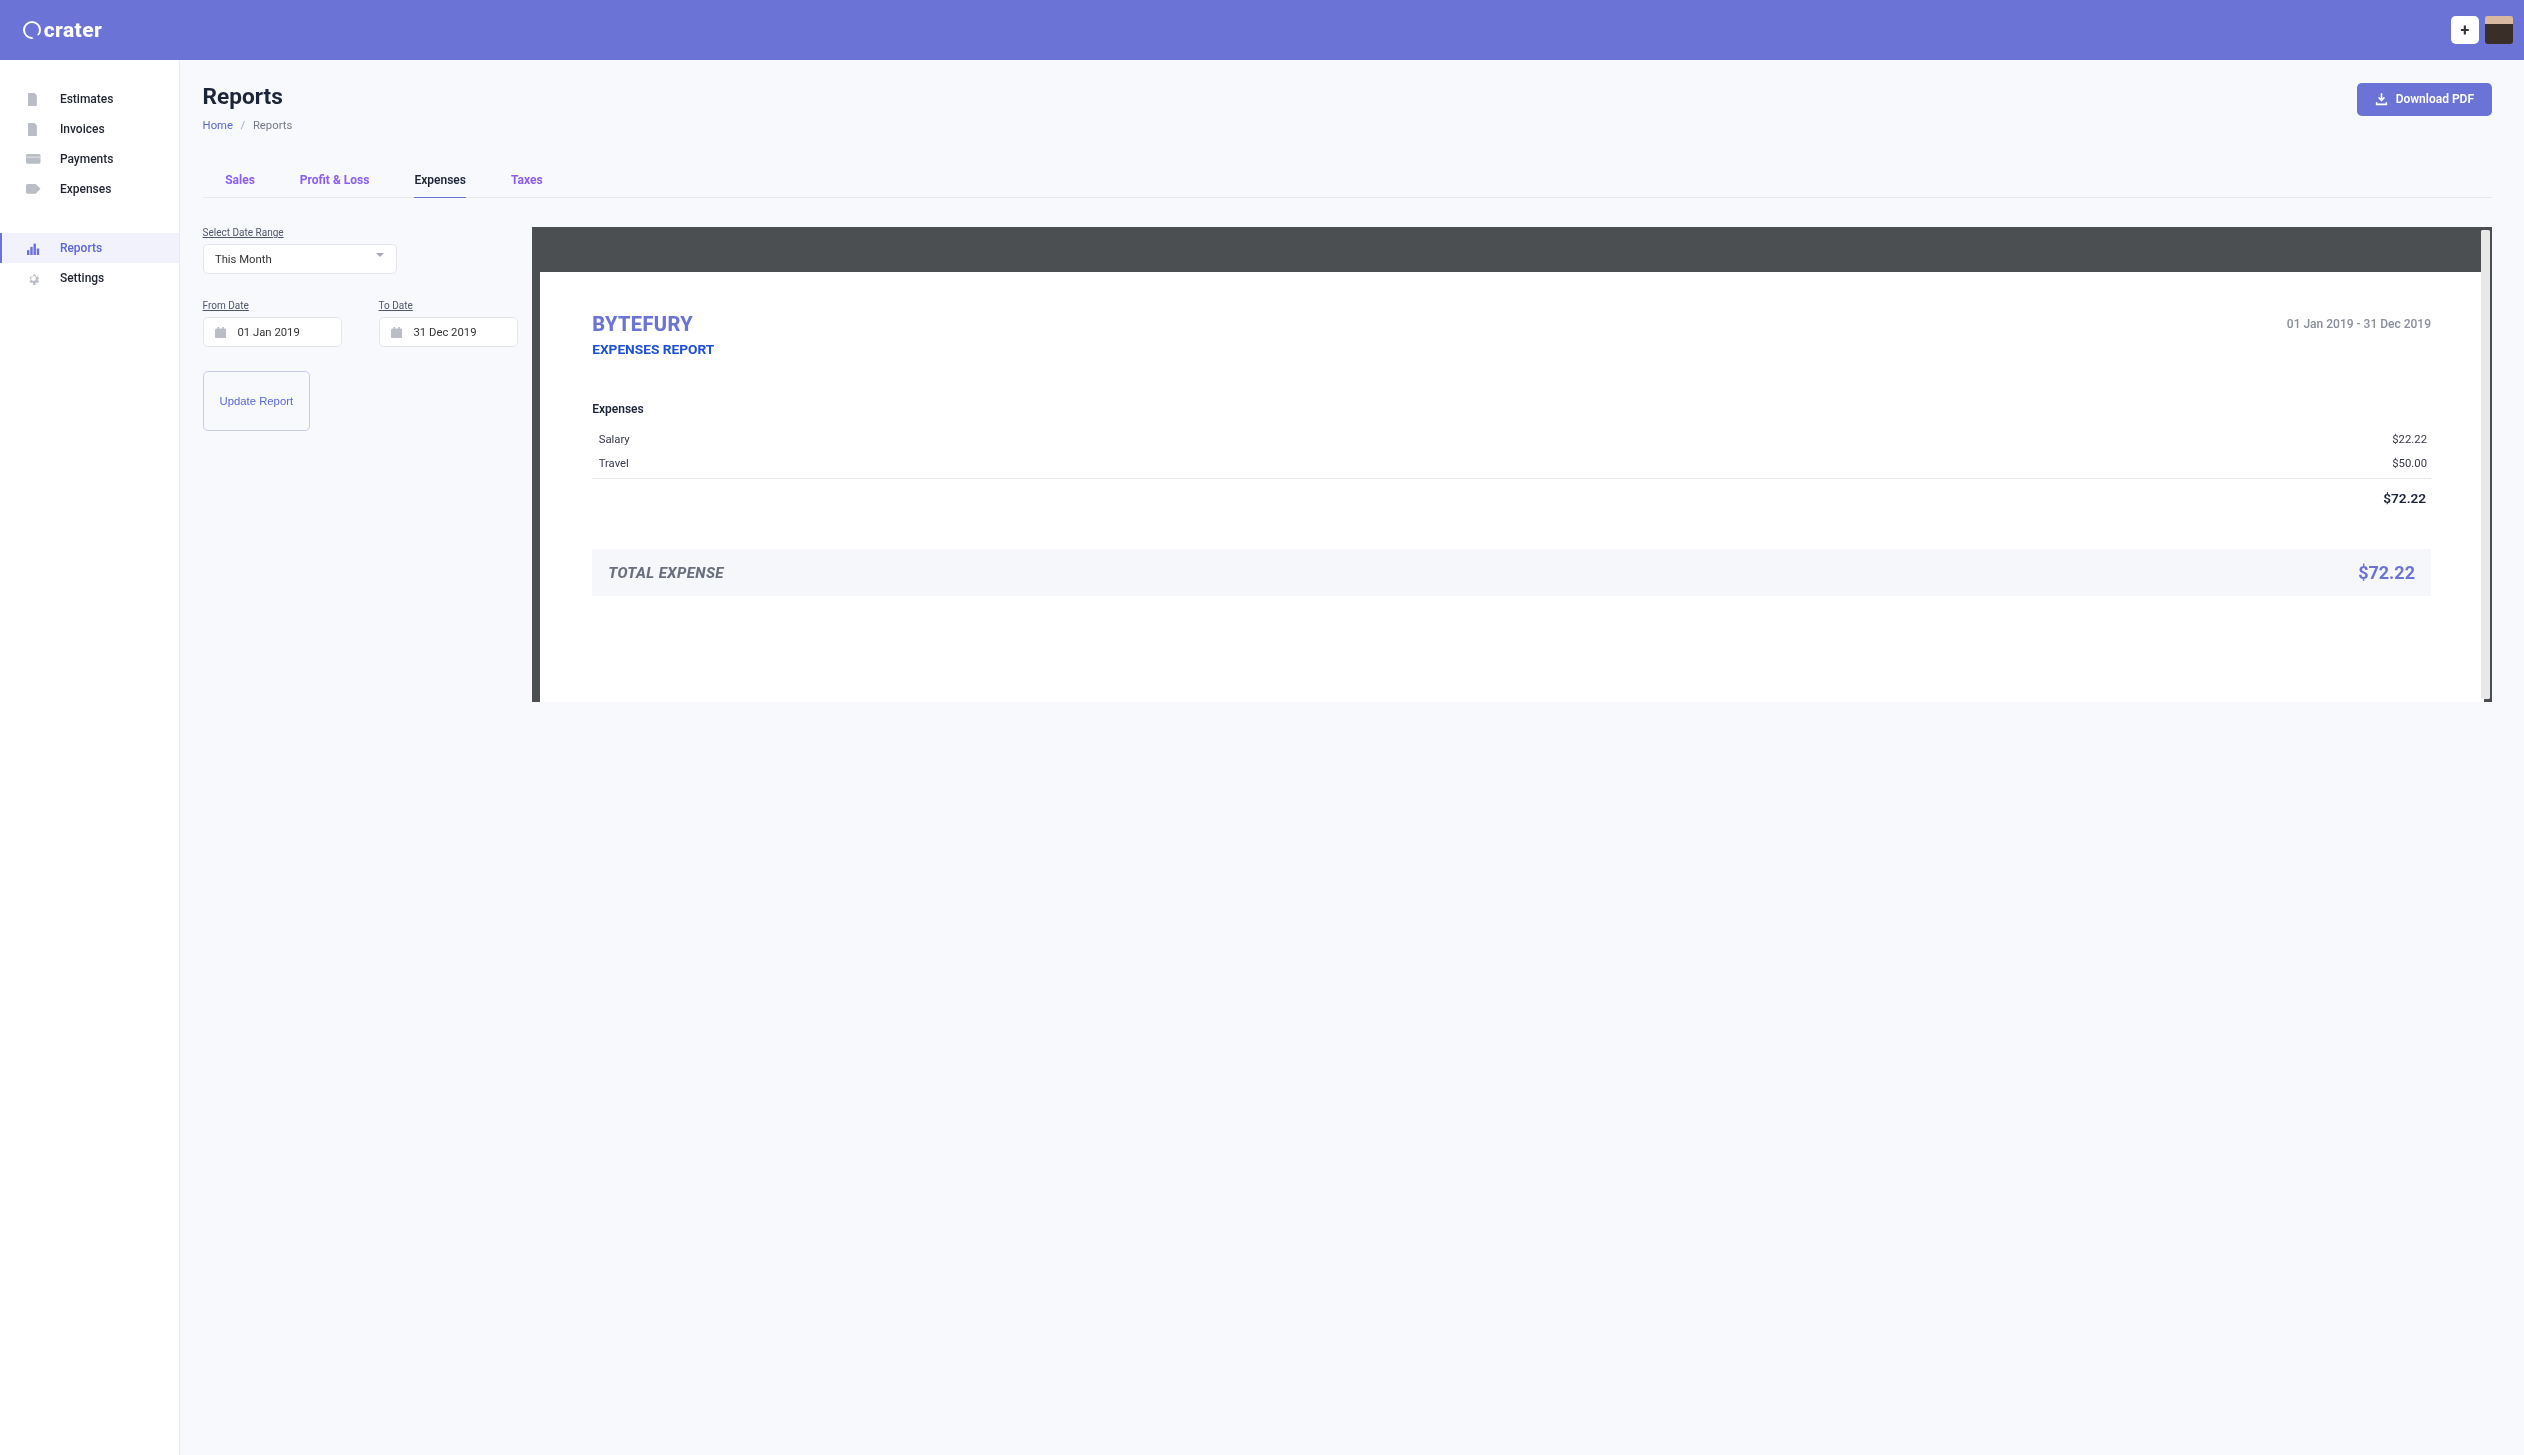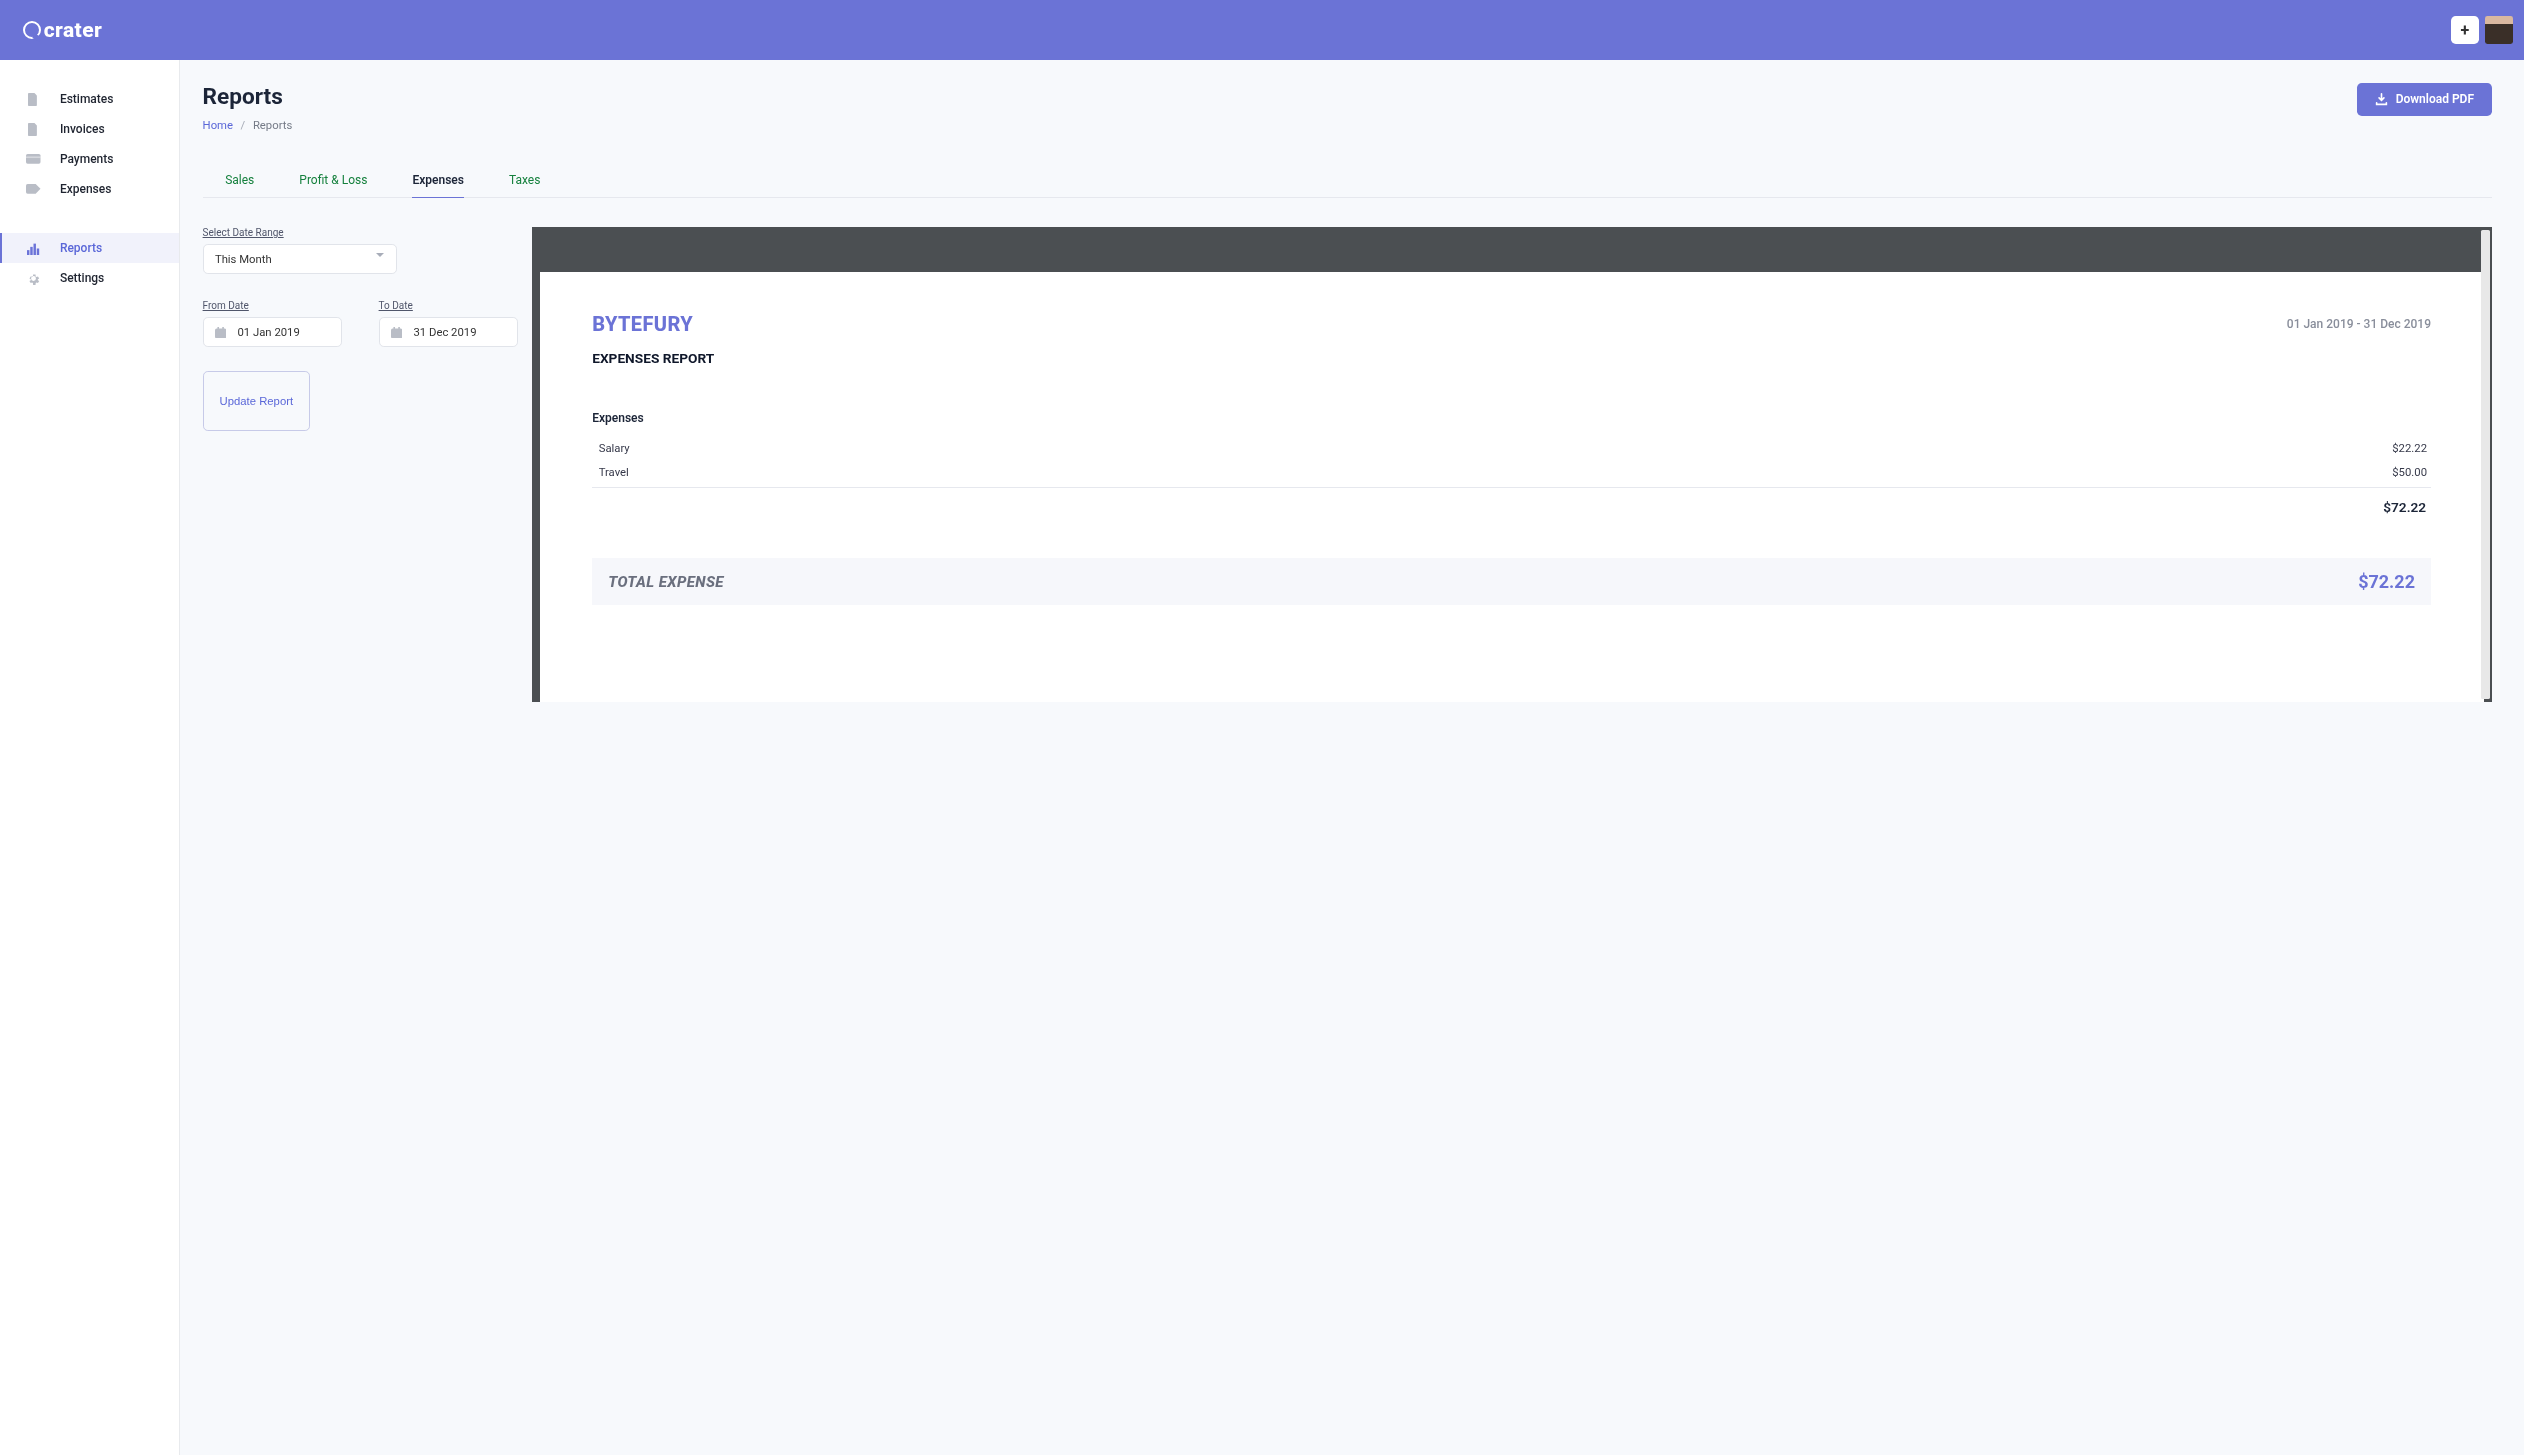--- a/index.html
+++ b/index.html
@@ -132,22 +132,22 @@
 .tabs {
   display: flex;
   gap: 45px;
   border-bottom: 0.8px solid #e6e8ee;
   margin-top: 31px;
   padding-left: 22.6px;
 }
 .tab {
   padding: 9.7px 0;
   font-size: 12px;
-  color: #15803d;
-  font-weight: 400;
+  color: #8b5cf6;
+  font-weight: 700;
   cursor: pointer;
   border-bottom: 1.6px solid transparent;
   margin-bottom: -0.8px;
 }
 .tab.active {
   color: #1c2538;
   font-weight: 600;
   border-bottom-color: #6b73d6;
 }
 .content-row {
@@ -236,22 +236,22 @@
 }
 .company {
   font-size: 20px;
   font-weight: 800;
   color: #6b73d6;
   letter-spacing: 0.4px;
 }
 .report-sub {
   font-size: 13.7px;
   font-weight: 700;
-  color: #0f172a;
-  margin-top: 14px;
+  color: #1d4ed8;
+  margin-top: 5px;
 }
 .date-range {
   color: #898e9b;
   font-size: 12px;
   font-weight: 500;
   margin-top: 4.8px;
 }
 .section-title {
   font-size: 12px;
   font-weight: 600;

